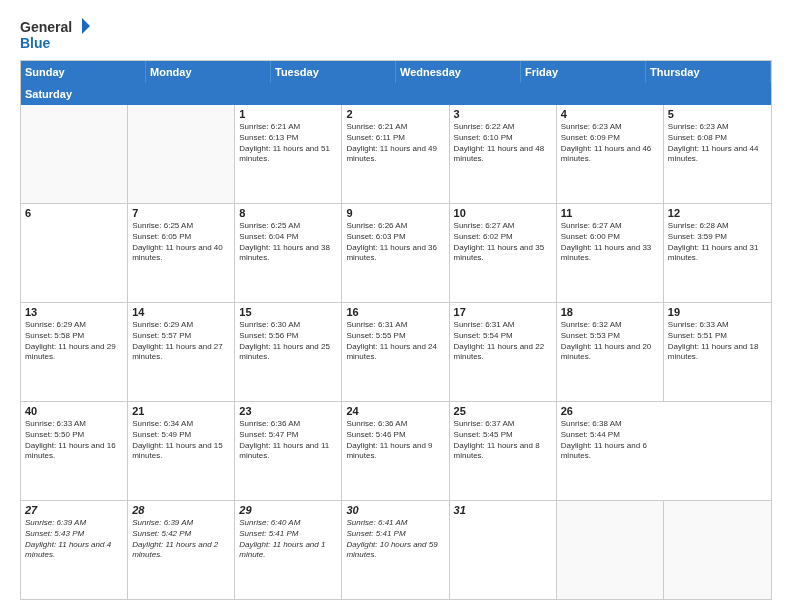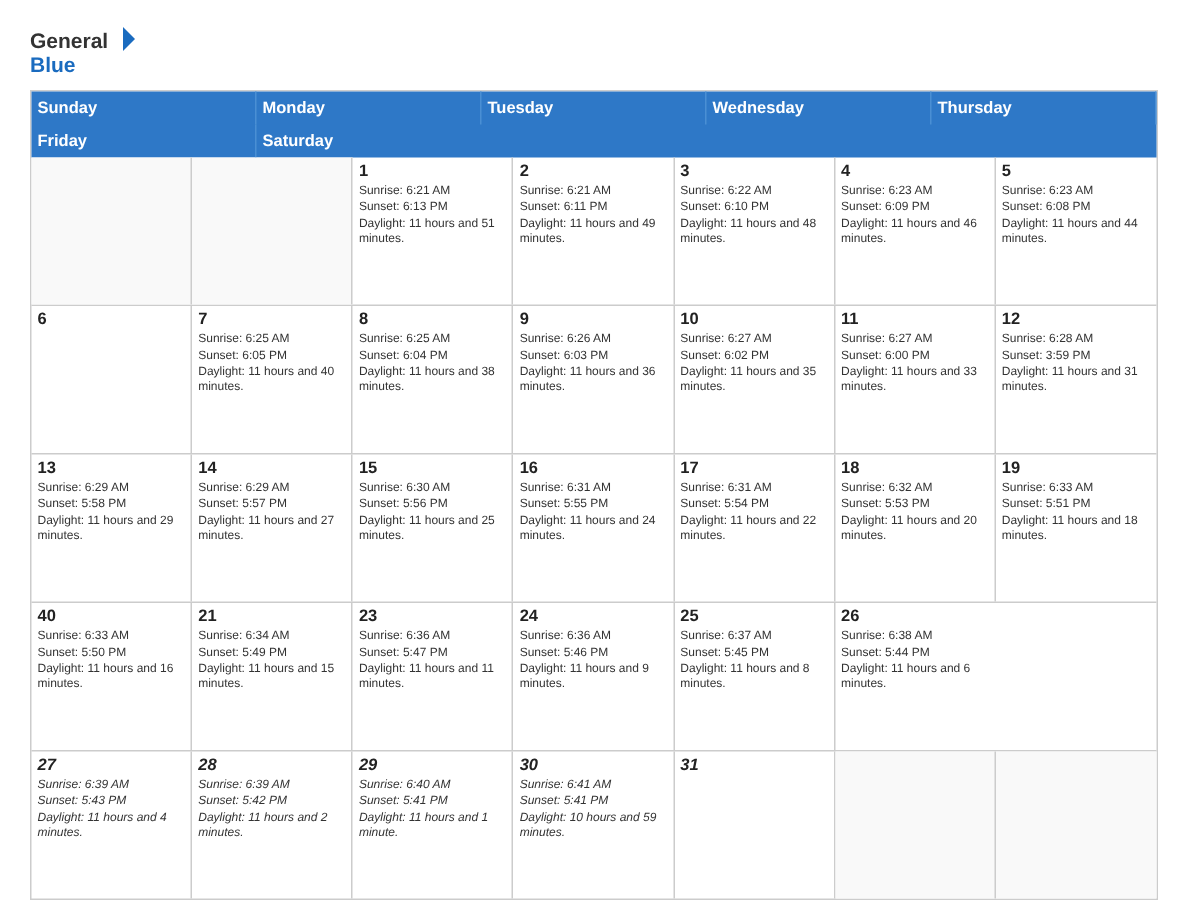--- a/index.html
+++ b/index.html
@@ -42,21 +42,21 @@
       color: #555;
     }
     .calendar {
       flex: 1;
       display: flex;
       flex-direction: column;
       border: 1px solid #ccc;
     }
     .cal-header {
       display: grid;
-      grid-template-columns: repeat(5, 1fr);
+      grid-template-columns: repeat(6, 1fr);
       background: #2e78c7;
     }
     .cal-header-cell {
       color: #fff;
       font-size: 11px;
       font-weight: bold;
       padding: 5px 4px;
       text-align: left;
       border-right: 1px solid #4a8fd4;
     }
@@ -114,22 +114,22 @@
       <div class="location"></div>
     </div>
   </div>
 
   <div class="calendar">
     <div class="cal-header">
     <div class="cal-header-cell">Sunday</div>
         <div class="cal-header-cell">Monday</div>
         <div class="cal-header-cell">Tuesday</div>
         <div class="cal-header-cell">Wednesday</div>
+        <div class="cal-header-cell">Friday</div>
         <div class="cal-header-cell">Thursday</div>
-        <div class="cal-header-cell">Friday</div>
         <div class="cal-header-cell">Saturday</div>
       </div>
     <div class="cal-body">
     <div class="cal-row">
           <div class="cal-cell empty"></div>
           <div class="cal-cell empty"></div>
           <div class="cal-cell">
             <span class="day-num">1</span>
             <div class="cell-info" style="white-space: pre-line;">Sunrise: 6:21 AM
 Sunset: 6:13 PM

